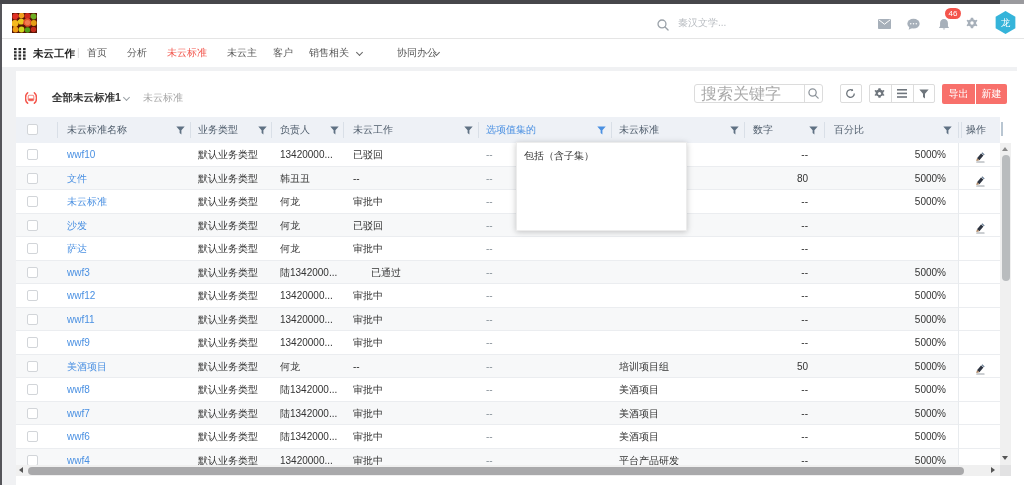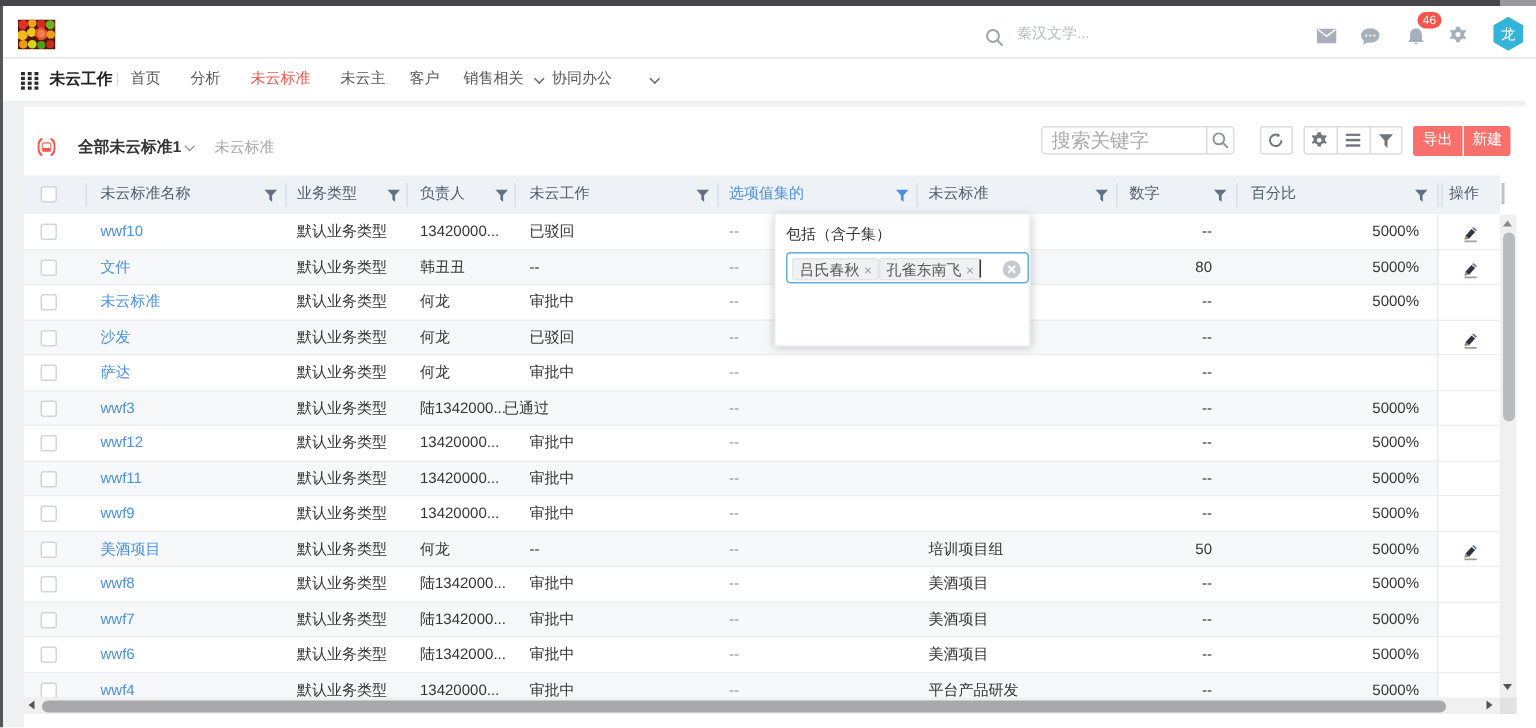--- a/index.html
+++ b/index.html
@@ -38,21 +38,21 @@
 #colline { left:958px; top:143px; width:1px; height:322px; background:#e8ebee; }
 
 #vtrack { left:1000px; top:143px; width:11px; height:333px; background:#f0f0f0; }
 #vthumb { left:1001.5px; top:155px; width:8px; height:126px; background:#b9bcbe; border-radius:4px; }
 #htrack { left:16px; top:465px; width:984px; height:11px; background:#f0f0f0; }
 #hthumb { left:28px; top:466.5px; width:936px; height:8px; background:#a9a9ab; border-radius:4px; }
 #corner { left:1000px; top:465px; width:11px; height:11px; background:#e2e2e3; }
 .arr { position:absolute; width:0; height:0; }
 
 #popup { left:516px; top:142px; width:171px; height:89px; background:#fff;
-  box-shadow:0 1px 6px rgba(0,0,0,0.22); border:1px solid #ececec; }
+  box-shadow:0 1px 6px rgba(0,0,0,0.22); border:1px solid #ececec;font-family:Liberation Mono, monospace; }
 #tagbox { position:absolute; left:7px; top:25px; width:162px; height:21px; border:1px solid #66abdf; border-radius:3px; background:#fff; }
 .tag { position:absolute; top:2.5px; height:15px; line-height:15px; background:#eff1f2; border:1px solid #e3e5e7; border-radius:2px; font-size:10px; color:#555; padding:0 4px; }
 .tagx { color:#9aa0a6; font-size:9px; margin-left:3px; }
 
 #tree { left:526px; top:188px; width:264px; height:174px; background:#fff;
   box-shadow:0 2px 8px rgba(0,0,0,0.22); border:1px solid #ececec; }
 #tree .ti { position:absolute; font-size:10px; color:#333; height:14px; line-height:14px; white-space:nowrap; }
 #tree .hl { position:absolute; left:47px; right:4px; height:13.5px; background:#a9dcf5; }
 .chev { position:absolute; width:5px; height:5px; border-right:1.3px solid #666; border-bottom:1.3px solid #666; transform:rotate(45deg); }
 .tar { position:absolute; width:0; height:0; border-left:3.5px solid transparent; border-right:3.5px solid transparent; border-top:4.5px solid #4a4a4a; }
@@ -141,36 +141,36 @@
       </svg>
     <span class="it" style="left:31px;font-size:10.5px;font-weight:bold;color:#222">未云工作</span>
     <span class="it" style="left:75px;color:#d9d9d9">|</span>
     <span class="it" style="left:85px">首页</span>
     <span class="it" style="left:125px">分析</span>
     <span class="it" style="left:165px;color:#f2564d">未云标准</span>
     <span class="it" style="left:225px">未云主</span>
     <span class="it" style="left:271px">客户</span>
     <span class="it" style="left:307px">销售相关</span>
     <i class="abs chev" style="left:355px;top:10px"></i>
-    <span class="it" style="left:366px">协同办公</span>
+    <span class="it" style="left:395px">协同办公</span>
     <i class="abs chev" style="left:432px;top:10px"></i>
   </div>
   <div class="abs" id="card"></div>
 
   <svg class="abs" style="left:25px;top:92px" width="12" height="12" viewBox="0 0 12 12">
       <path d="M2.6 0.8 C1.2 1.8 0.5 3.4 0.5 6 C0.5 8.6 1.2 10.2 2.6 11.2" fill="none" stroke="#f4564c" stroke-width="1.5" stroke-linecap="round"></path>
       <path d="M9.4 0.8 C10.8 1.8 11.5 3.4 11.5 6 C11.5 8.6 10.8 10.2 9.4 11.2" fill="none" stroke="#f4564c" stroke-width="1.5" stroke-linecap="round"></path>
       <rect x="3.2" y="3.2" width="5.6" height="5.6" rx="1.2" fill="none" stroke="#f58b84" stroke-width="1.1"></rect>
       <path d="M3.4 6.6 H8.6 V7.6 C8.6 8.3 8.1 8.8 7.4 8.8 H4.6 C3.9 8.8 3.4 8.3 3.4 7.6 Z" fill="#f4564c"></path>
     </svg>
   <span class="abs" style="left:52px;top:90.5px;font-size:10.5px;font-weight:bold;color:#333">全部未云标准1</span>
   <i class="abs chev" style="left:124px;top:95px;border-color:#9aa0a6"></i>
   <span class="abs" style="left:143px;top:91px;font-size:10px;color:#a5a5a5">未云标准</span>
   <span class="btn" style="left:694px;width:129px;border-radius:3px"></span>
-  <span class="abs" style="left:701px;top:84px;height:19px;line-height:19px;font-size:13px;color:#aaa">搜索关键字</span>
+  <span class="abs" style="left:701px;top:84px;height:19px;line-height:19px;font-size:16px;color:#aaa">搜索关键字</span>
   <i class="abs" style="left:804px;top:84px;width:1px;height:19px;background:#dcdcdc"></i>
   <svg class="abs" style="left:808px;top:88px" width="11" height="11" viewBox="0 0 13 13">
       <circle cx="5.4" cy="5.4" r="4.3" fill="none" stroke="#8d949b" stroke-width="1.5"></circle>
       <line x1="8.7" y1="8.7" x2="12" y2="12" stroke="#8d949b" stroke-width="1.5" stroke-linecap="round"></line>
     </svg>
   <span class="btn" style="left:840px;width:22px"></span>
   <svg class="abs" style="left:845px;top:88px" width="11" height="11" viewBox="0 0 11 11">
       <path d="M9.3 5.5 A3.8 3.8 0 1 1 7.8 2.5" fill="none" stroke="#6f767d" stroke-width="1.3"></path>
       <path d="M7.2 0.8 L8.2 2.8 L5.9 3.2 Z" fill="#6f767d"></path>
     </svg>
@@ -308,21 +308,21 @@
       <span class="c" style="left:337px">审批中</span>
       <span class="c mut" style="left:470px">--</span>
       <span class="c r" style="left:728px;width:64px">--</span>
       <span class="opbg"></span>
     </div>
 <div class="row zb" style="top:260.5px">
       <span class="cb" style="left:11px"></span>
       <span class="c lnk" style="left:51px">wwf3</span>
       <span class="c" style="left:182px">默认业务类型</span>
       <span class="c" style="left:264px">陆1342000...</span>
-      <span class="c" style="left:320px">已通过</span>
+      <span class="c" style="left:355px">已通过</span>
       <span class="c mut" style="left:470px">--</span>
       <span class="c r" style="left:728px;width:64px">--</span>
       <span class="c r" style="left:792px;width:138px">5000%</span>
       <span class="opbg"></span>
     </div>
 <div class="row" style="top:284.0px">
       <span class="cb" style="left:11px"></span>
       <span class="c lnk" style="left:51px">wwf12</span>
       <span class="c" style="left:182px">默认业务类型</span>
       <span class="c" style="left:264px">13420000...</span>
@@ -428,24 +428,15 @@
   <div class="abs" id="htrack"></div>
   <div class="abs" id="hthumb"></div>
   <div class="abs" id="corner"></div>
   <i class="abs arr" style="left:1002px;top:456px;border-left:3.5px solid transparent;border-right:3.5px solid transparent;border-top:4.5px solid #555"></i>
   <i class="abs arr" style="left:19px;top:467px;border-top:3.5px solid transparent;border-bottom:3.5px solid transparent;border-right:4.5px solid #555"></i>
   <i class="abs arr" style="left:991px;top:467px;border-top:3.5px solid transparent;border-bottom:3.5px solid transparent;border-left:4.5px solid #555"></i>
   <i class="abs" style="left:1001px;top:122px;width:2px;height:14px;background:#b9c6d2"></i>
 
   <div class="abs" id="popup">
     <span class="abs" style="left:7px;top:6px;font-size:10px;color:#333">包括（含子集）</span>
-    <div id="tagbox">
-      <span class="tag" style="left:3px">吕氏春秋<span class="tagx">×</span></span>
-      <span class="tag" style="left:61px">孔雀东南飞<span class="tagx">×</span></span>
-      <i class="abs" style="left:128px;top:4px;width:1px;height:12px;background:#333"></i>
-      <svg class="abs" style="left:143px;top:4px" width="13" height="13" viewBox="0 0 13 13">
-          <circle cx="6.5" cy="6.5" r="6" fill="#c6cbd1"></circle>
-          <path d="M4.2 4.2 L8.8 8.8 M8.8 4.2 L4.2 8.8" stroke="#fff" stroke-width="1.3"></path>
-        </svg>
-    </div>
   </div>
 
 </div>
 
 </body></html>

